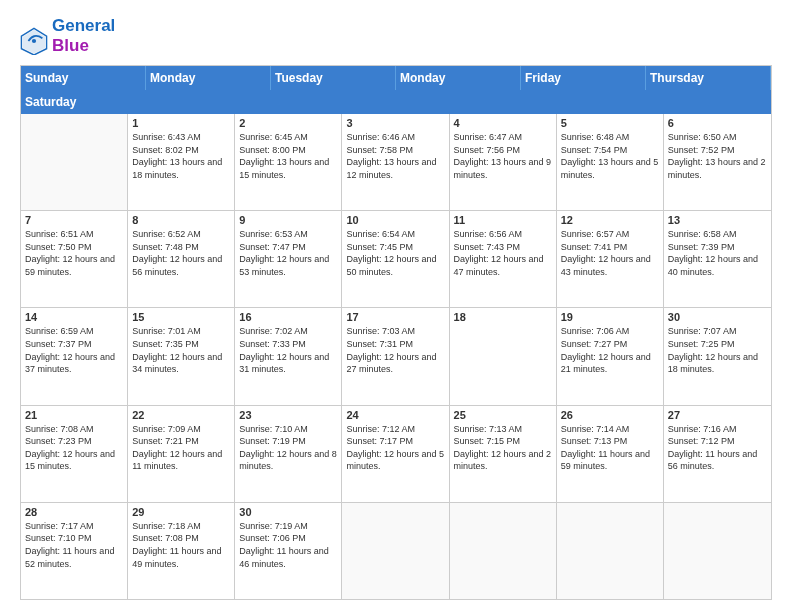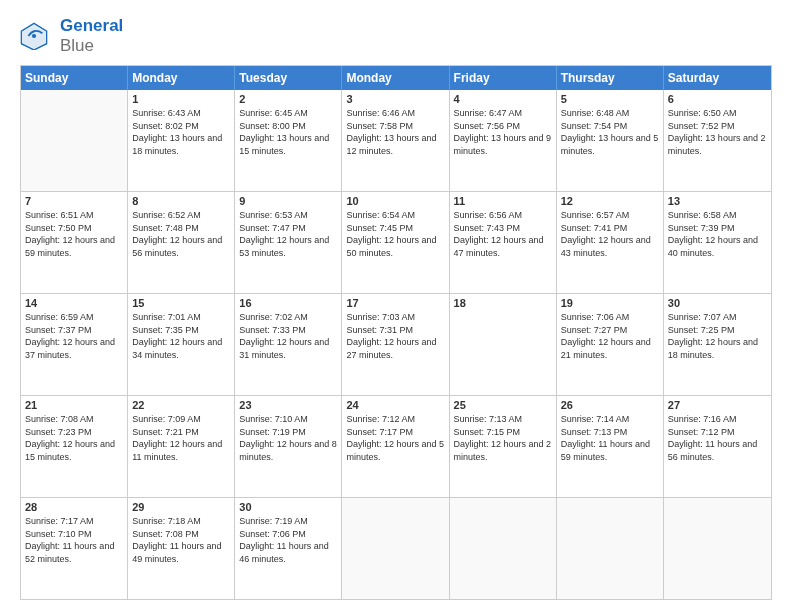--- a/index.html
+++ b/index.html
@@ -19,22 +19,22 @@
       flex-direction: column;
     }
     .header {
       display: flex;
       align-items: flex-start;
       justify-content: space-between;
       margin-bottom: 10px;
     }
     .logo {
       display: flex;
-      align-items: center;
-      gap: 12px;
+      align-items: flex-end;
+      gap: 4px;
     }
     .logo-icon {
       width: 28px;
       height: 28px;
     }
     .title-block {
       text-align: right;
     }
     .month-title {
       font-size: 32px;
@@ -48,21 +48,21 @@
       margin-top: 2px;
     }
     .calendar {
       flex: 1;
       display: flex;
       flex-direction: column;
       border: 1px solid #ccc;
     }
     .cal-header {
       display: grid;
-      grid-template-columns: repeat(7, 1fr);
+      grid-template-columns: repeat(6, 1fr);
       background: #3a7ecf;
     }
     .cal-header-cell {
       color: #fff;
       font-size: 12px;
       font-weight: bold;
       padding: 5px 4px;
       text-align: left;
       border-right: 1px solid #5a9ee0;
     }
@@ -110,21 +110,21 @@
   <div class="header">
     <div class="logo">
       <svg class="logo-icon" viewBox="0 0 40 40">
         <polygon points="20,4 36,14 36,30 20,38 4,30 4,14" fill="#1a6bbf" opacity="0.15"></polygon>
         <polygon points="20,2 38,13 38,31 20,40 2,31 2,13" fill="none" stroke="#1a6bbf" stroke-width="2"></polygon>
         <path d="M12,20 Q20,8 32,16" stroke="#1a6bbf" stroke-width="2.5" fill="none"></path>
         <circle cx="20" cy="20" r="3" fill="#1a6bbf"></circle>
       </svg>
       <div>
         <div style="font-size:17px;font-weight:bold;color:#1a6bbf;line-height:1.15;">General</div>
-        <div style="font-size:17px;font-weight:normal;color:#737373;line-height:1.15;">Blue</div>
+        <div style="font-size:17px;font-weight:bold;color:#a21caf;line-height:1.15;">Blue</div>
       </div>
     </div>
     <div class="title-block">
       <div class="month-title"></div>
       <div class="location"></div>
     </div>
   </div>
 
   <div class="calendar">
     <div class="cal-header">

